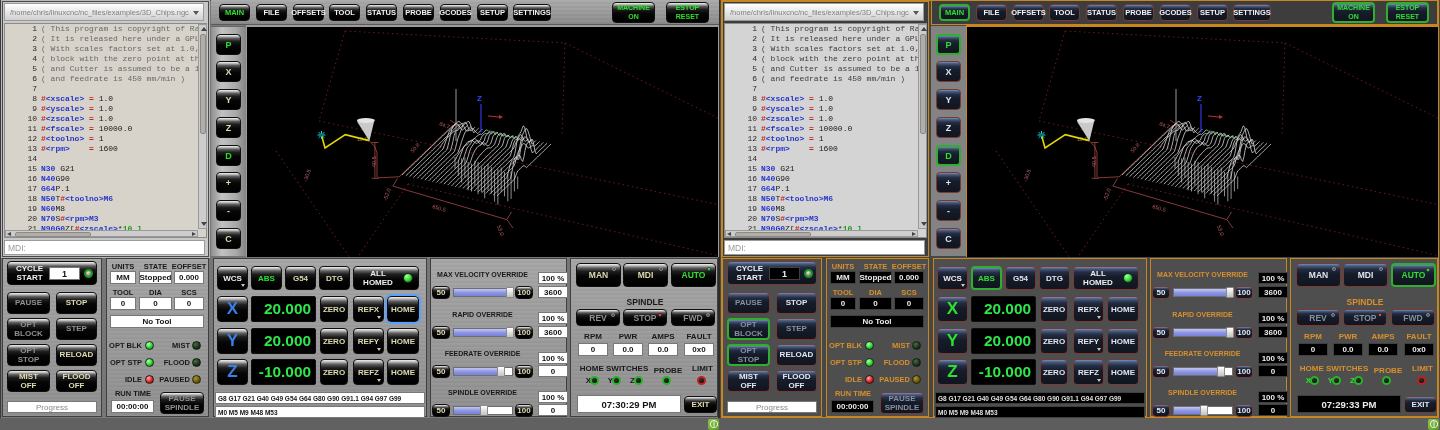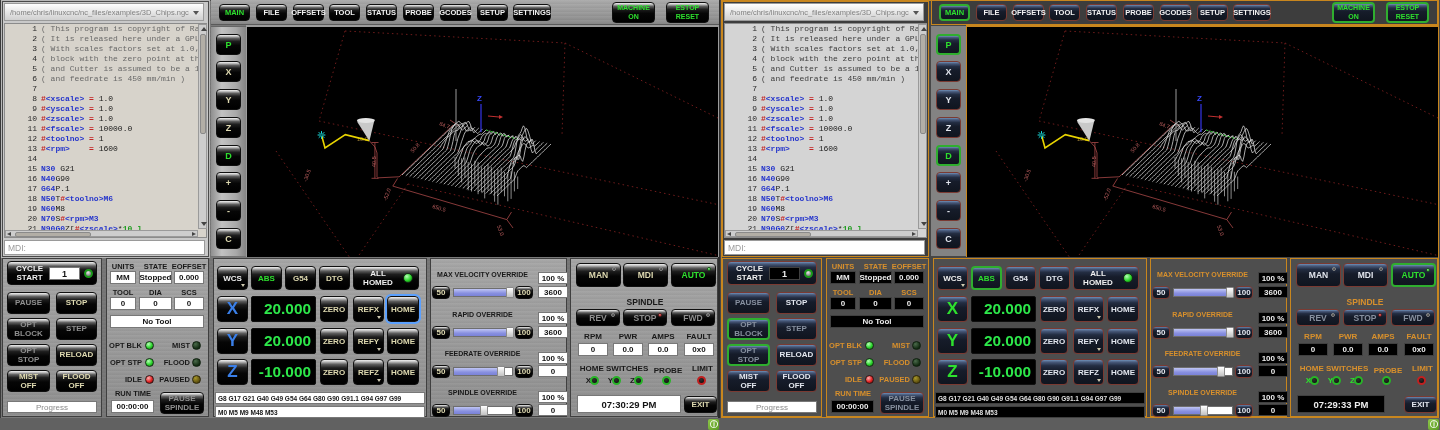--- a/index.html
+++ b/index.html
@@ -590,17 +590,17 @@
 <div class="ld" style="left:1373px;top:366px;width:30px;height:9px;font-size:8px;">PROBE</div>
 <div class="ld" style="left:1409px;top:364px;width:27px;height:9px;font-size:8px;">LIMIT</div>
 <div class="gax" style="left:1305px;top:376px;width:7px;height:9px;font-size:8px;">X</div>
 <div class="led ringg" style="left:1309.5px;top:375.5px;width:9.0px;height:9.0px;"></div>
 <div class="gax" style="left:1327px;top:376px;width:7px;height:9px;font-size:8px;">Y</div>
 <div class="led ringg" style="left:1331.5px;top:375.5px;width:9.0px;height:9.0px;"></div>
 <div class="gax" style="left:1349px;top:376px;width:7px;height:9px;font-size:8px;">Z</div>
 <div class="led ringg" style="left:1353.5px;top:375.5px;width:9.0px;height:9.0px;"></div>
 <div class="led ringg" style="left:1381.5px;top:375.5px;width:9.0px;height:9.0px;"></div>
 <div class="led ringr" style="left:1416.5px;top:375.5px;width:9.0px;height:9.0px;"></div>
-<div class="fd" style="left:1297px;top:395px;width:88px;height:18px;font-size:9.5px;font-weight:bold;">07:29:33 PM</div>
+<div class="fd" style="left:1297px;top:395px;width:104px;height:18px;font-size:9.5px;font-weight:bold;">07:29:33 PM</div>
 <div class="bd" style="left:1404px;top:396px;width:33px;height:17px;font-size:8px;">EXIT</div>
 <div style="left:720px;top:418px;width:720px;height:12px;background:#5d5d5d;"></div>
 <div style="left:1428px;top:419px;width:11px;height:11px;background:linear-gradient(135deg,#8ec64a,#5a9a22);border-radius:2px;">
     <span style="position:absolute;left:2px;top:0px;color:#fff;font-size:8px;font-weight:bold;font-family:Liberation Serif, serif;">ⓘ</span>
   </div>
 </body></html>

